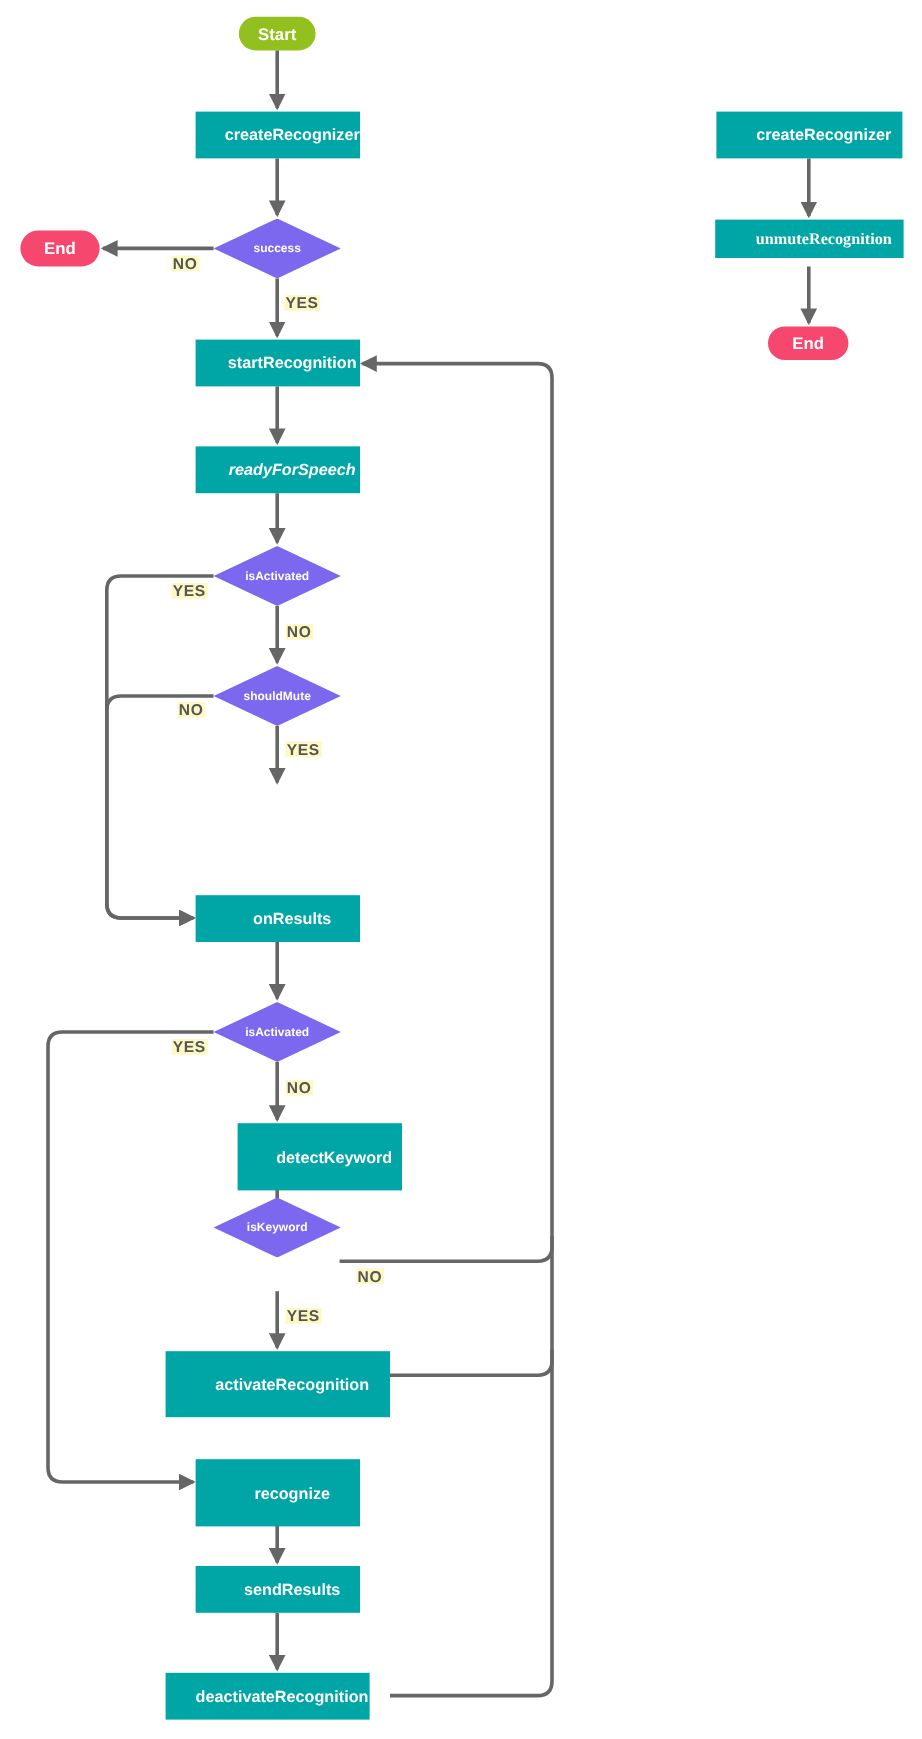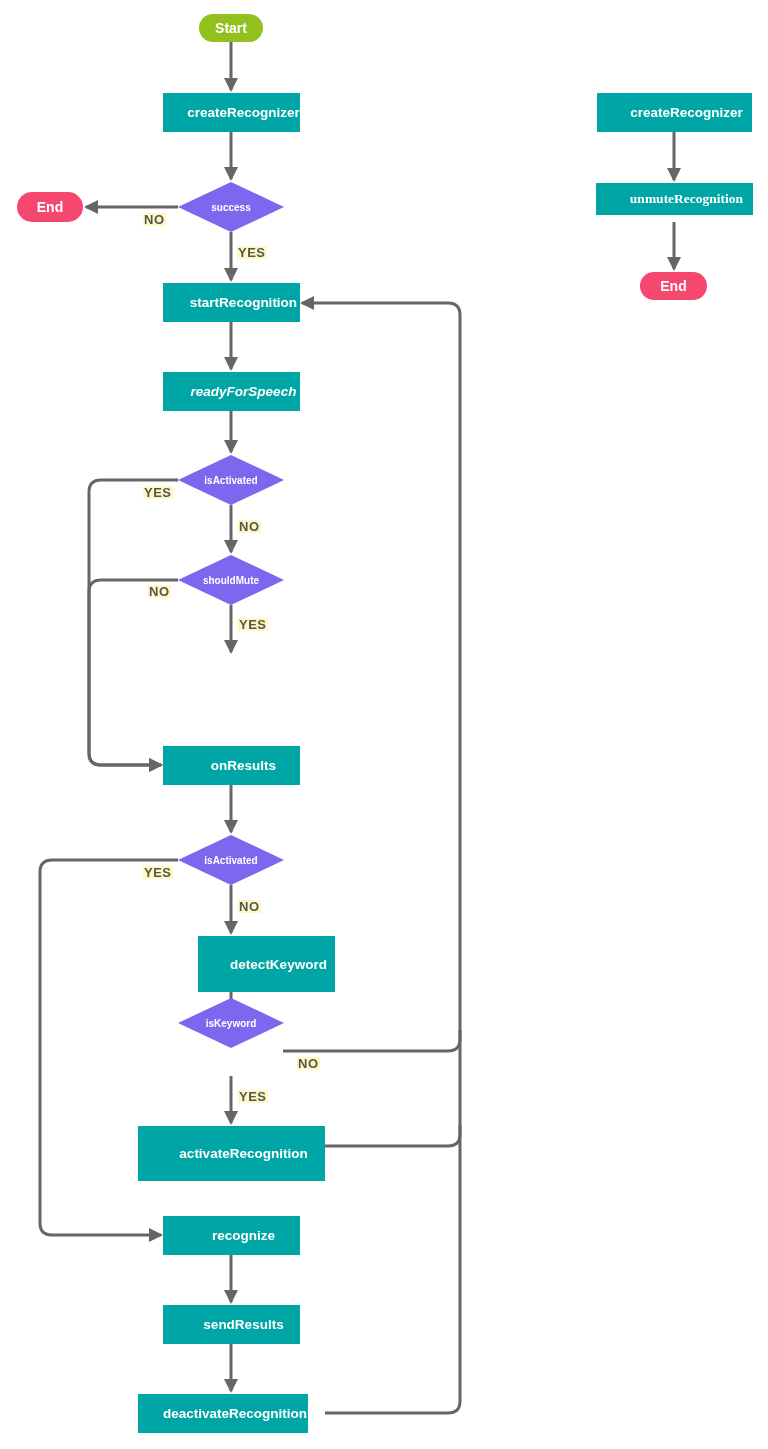--- a/index.html
+++ b/index.html
@@ -92,21 +92,21 @@
   <div class="node terminal terminal-start" style="left:199px; top:14px;  width:64px;  height:28px;">Start</div>
   <div class="node terminal terminal-end" style="left:17px;  top:192px; width:66px;  height:30px;">End</div>
   <div class="node terminal terminal-end" style="left:640px; top:272px; width:67px;  height:28px;">End</div>
 
   <div class="node process" style="left:163px; top:93px;   width:137px; height:39px;">createRecognizer</div>
   <div class="node process" style="left:163px; top:283px;  width:137px; height:39px;text-align:right;">startRecognition</div>
   <div class="node process" style="left:163px; top:372px;  width:137px; height:39px;font-style:italic;">readyForSpeech</div>
   <div class="node process" style="left:163px; top:746px;  width:137px; height:39px;">onResults</div>
   <div class="node process" style="left:163px; top:936px;  width:137px; height:56px;margin-left:35px;">detectKeyword</div>
   <div class="node process" style="left:138px; top:1126px; width:187px; height:55px;">activateRecognition</div>
-  <div class="node process" style="left:163px; top:1216px; width:137px; height:39px;">recognize</div>
+  <div class="node process" style="left:163px; top:1216px; width:137px; height:56px;">recognize</div>
   <div class="node process" style="left:163px; top:1305px; width:137px; height:39px;">sendResults</div>
   <div class="node process" style="left:138px; top:1394px; width:170px; height:39px;">deactivateRecognition</div>
   <div class="node process" style="left:597px; top:93px;   width:155px; height:39px;">createRecognizer</div>
   <div class="node process" style="left:596px; top:183px;  width:157px; height:32px;font-family:Liberation Serif, serif;">unmuteRecognition</div>
 
   <div class="node decision" style="left:178px; top:182px;  width:106px; height:50px;">success</div>
   <div class="node decision" style="left:178px; top:455px;  width:106px; height:50px;">isActivated</div>
   <div class="node decision" style="left:178px; top:555px;  width:106px; height:50px;">shouldMute</div>
   <div class="node decision" style="left:178px; top:835px;  width:106px; height:50px;">isActivated</div>
   <div class="node decision" style="left:178px; top:998px; width:106px; height:50px;">isKeyword</div>

